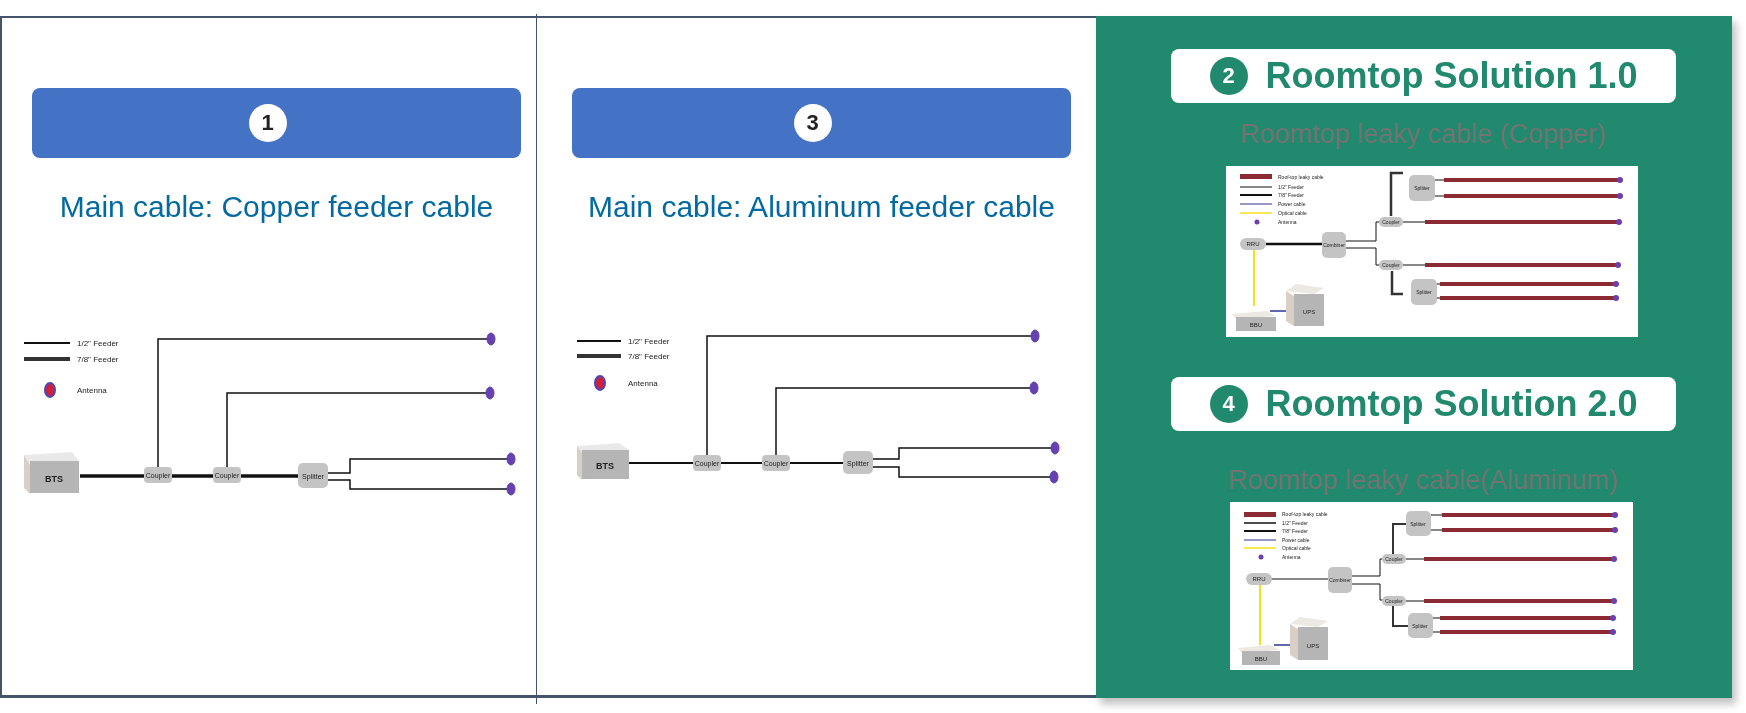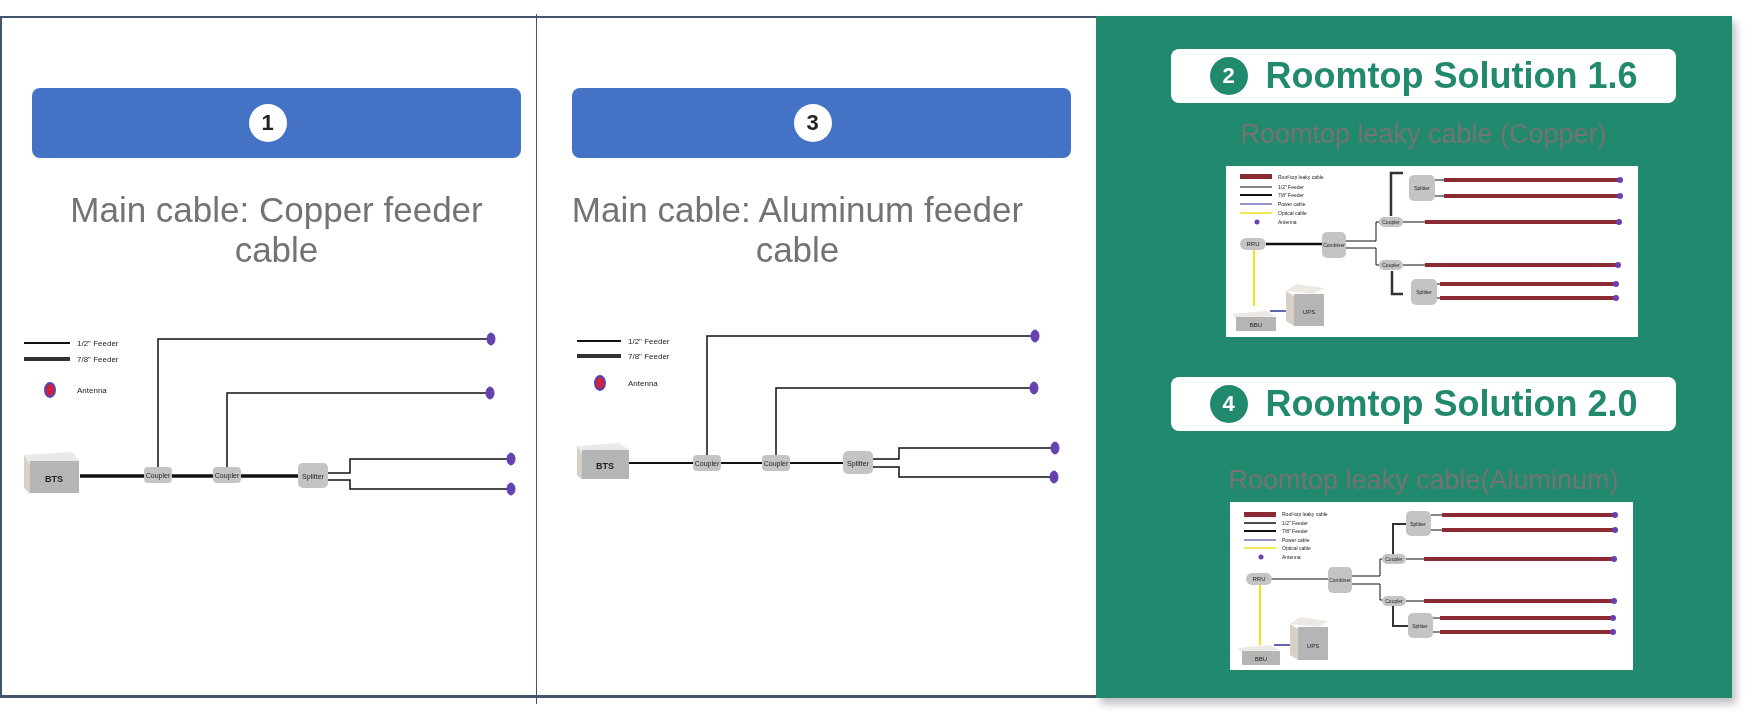--- a/index.html
+++ b/index.html
@@ -8,21 +8,21 @@
   .frame { position: absolute; left: 0; top: 16px; width: 1096px; height: 682px;
            border-top: 2px solid #44546a; border-bottom: 3px solid #44546a; border-left: 2px solid #44546a; }
   .divider { position: absolute; left: 536px; top: 14px; width: 1px; height: 690px; background: #44546a; }
   .green { position: absolute; left: 1096px; top: 16px; width: 636px; height: 682px; background: #21896d;
            box-shadow: 4px 6px 8px rgba(0,0,0,0.25); }
   .blue-head { position: absolute; height: 70px; background: #4472c4; border-radius: 8px;
                display: flex; align-items: center; justify-content: center; color: #fff;
                font-weight: bold; font-size: 36px; }
   .num { display: inline-flex; width: 38px; height: 38px; border-radius: 50%; background: #fff; color: #222;
          align-items: center; justify-content: center; font-size: 22px; font-weight: bold; margin-right: 18px; }
-  .sub { position: absolute; font-size: 35px; color: #737373; text-align: center; }
+  .sub { position: absolute; font-size: 30px; color: #0369a1; text-align: center; }
   .white-head { position: absolute; height: 54px; background: #fff; border-radius: 8px;
                 display: flex; align-items: center; justify-content: center; color: #21896d;
                 font-weight: bold; font-size: 36px; }
   .gnum { display: inline-flex; width: 38px; height: 38px; border-radius: 50%; background: #21896d; color: #fff;
           align-items: center; justify-content: center; font-size: 22px; font-weight: bold; margin-right: 18px; }
   .gsub { position: absolute; font-size: 27px; color: #737373; text-align: center; }
   svg text { font-family: "Liberation Sans", sans-serif; }
 </style>
 </head>
 <body>
@@ -32,25 +32,25 @@
 <div class="green"></div>
 
 <div class="blue-head" style="left:32px;top:88px;width:489px;">
   <span class="num">1</span>
 </div>
 <div class="sub" style="left:32px;top:190px;width:489px;">Main cable: Copper feeder cable</div>
 
 <div class="blue-head" style="left:572px;top:88px;width:499px;">
   <span class="num">3</span>
 </div>
-<div class="sub" style="left:548px;top:190px;width:499px;">Main cable: Aluminum feeder cable</div>
+<div class="sub" style="left:572px;top:190px;width:499px;">Main cable: Aluminum feeder cable</div>
 
 <div class="white-head" style="left:1171px;top:49px;width:505px;">
   <span class="gnum">2</span>
-  <span>Roomtop Solution 1.6</span>
+  <span>Roomtop Solution 1.0</span>
 </div>
 <div class="gsub" style="left:1171px;top:119px;width:505px;">Roomtop leaky cable (Copper)</div>
 
 <div class="white-head" style="left:1171px;top:377px;width:505px;">
   <span class="gnum">4</span>
   <span>Roomtop Solution 2.0</span>
 </div>
 <div class="gsub" style="left:1171px;top:465px;width:505px;">Roomtop leaky cable(Aluminum)</div>
 
 <svg style="position:absolute;left:0;top:320px;" width="536" height="190">

